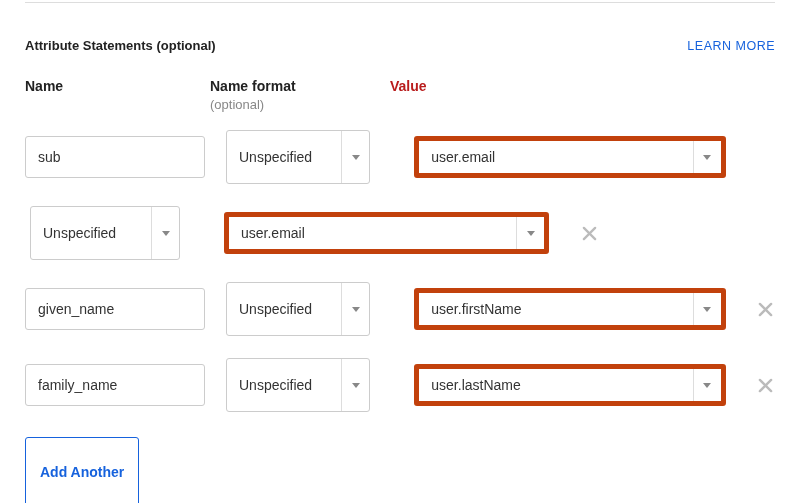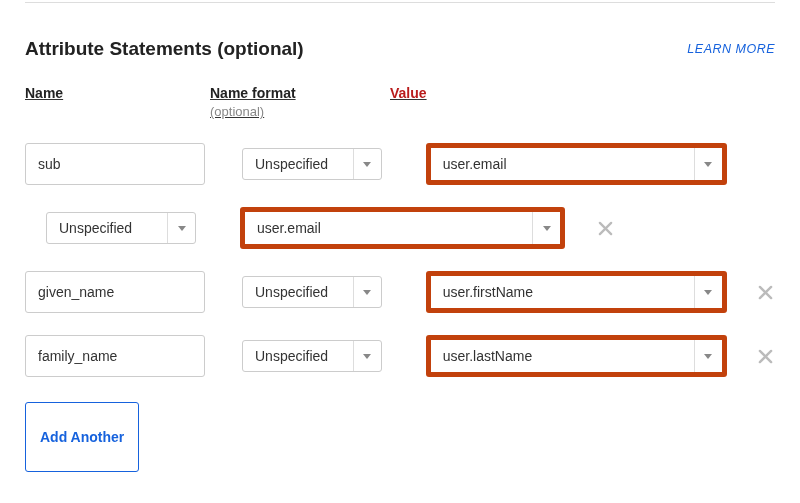--- a/index.html
+++ b/index.html
@@ -24,37 +24,35 @@
       margin: 2px 0 0 0;
     }
     .header-row {
       display: flex;
       justify-content: space-between;
       align-items: center;
       margin-top: 35px;
       margin-bottom: 25px;
     }
     .section-title {
-      font-size: 19px;
+      font-size: 13px;
       font-weight: 600;
       color: #222;
     }
     .learn-more {
       font-size: 12.5px;
       font-weight: 500;
       color: #1662dd;
       letter-spacing: 0.5px;
       text-decoration: none;
       cursor: pointer;
-      font-style: italic;
     }
     .columns-header {
       display: flex;
-      margin-bottom: 24px;
-      text-decoration: underline;
+      margin-bottom: 18px;
     }
     .col-name {
       width: 185px;
       font-size: 14px;
       font-weight: 600;
       color: #222;
     }
     .col-format {
       width: 180px;
       font-size: 14px;
@@ -89,24 +87,24 @@
       border: 1px solid #ccc;
       border-radius: 3px;
       padding: 0 12px;
       font-size: 14px;
       color: #333;
       outline: none;
       background: #fff;
     }
     .select-format {
       width: 150px;
-      height: 32px;
+      height: 54px;
       border: 1px solid #ccc;
       border-radius: 3px;
-      margin-left: 21px;
+      margin-left: 5px;
       background: #fff;
       position: relative;
       display: flex;
       align-items: center;
       padding: 0 12px;
       font-size: 14px;
       color: #333;
       cursor: pointer;
     }
     .select-value {

